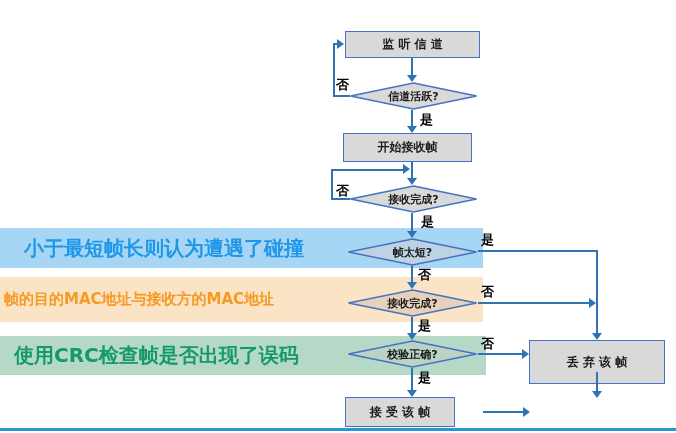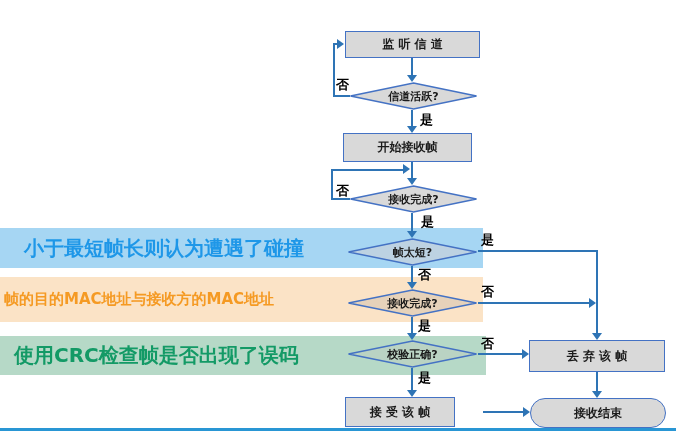--- a/index.html
+++ b/index.html
@@ -53,22 +53,21 @@
   <div class="bar bar-orange">
     <div class="bar-text">帧的目的MAC地址与接收方的MAC地址</div>
   </div>
   <div class="bar bar-green">
     <div class="bar-text">使用CRC检查帧是否出现了误码</div>
   </div>
 
   <div class="node" style="left:345px;top:31px;width:135px;height:27px;">监 听 信 道</div>
   <div class="node" style="left:343px;top:133px;width:129px;height:29px;">开始接收帧</div>
   <div class="node" style="left:345px;top:397px;width:110px;height:30px;">接 受 该 帧</div>
-  <div class="node" style="left:529px;top:340px;width:136px;height:32px;">丢 弃 该 帧</div>
-  <div class="node stadium" style="left:530px;top:398px;width:136px;height:30px;">接收结束</div>
+  <div class="node" style="left:529px;top:340px;width:136px;height:44px;">丢 弃 该 帧</div>
 
   <div class="diamond" style="left:349px;top:82px;width:129px;height:28px;">
     <svg viewBox="0 0 131 28" preserveAspectRatio="none">
         <polygon points="65.5,1 129.5,14 65.5,27 1.5,14" fill="var(--shape-fill)" stroke="var(--shape-border)" stroke-width="1.5"></polygon>
       </svg>
     <span class="dlabel">信道活跃?</span>
   </div>
   <div class="diamond" style="left:349px;top:185px;width:129px;height:28px;">
     <svg viewBox="0 0 131 28" preserveAspectRatio="none">
         <polygon points="65.5,1 129.5,14 65.5,27 1.5,14" fill="var(--shape-fill)" stroke="var(--shape-border)" stroke-width="1.5"></polygon>

